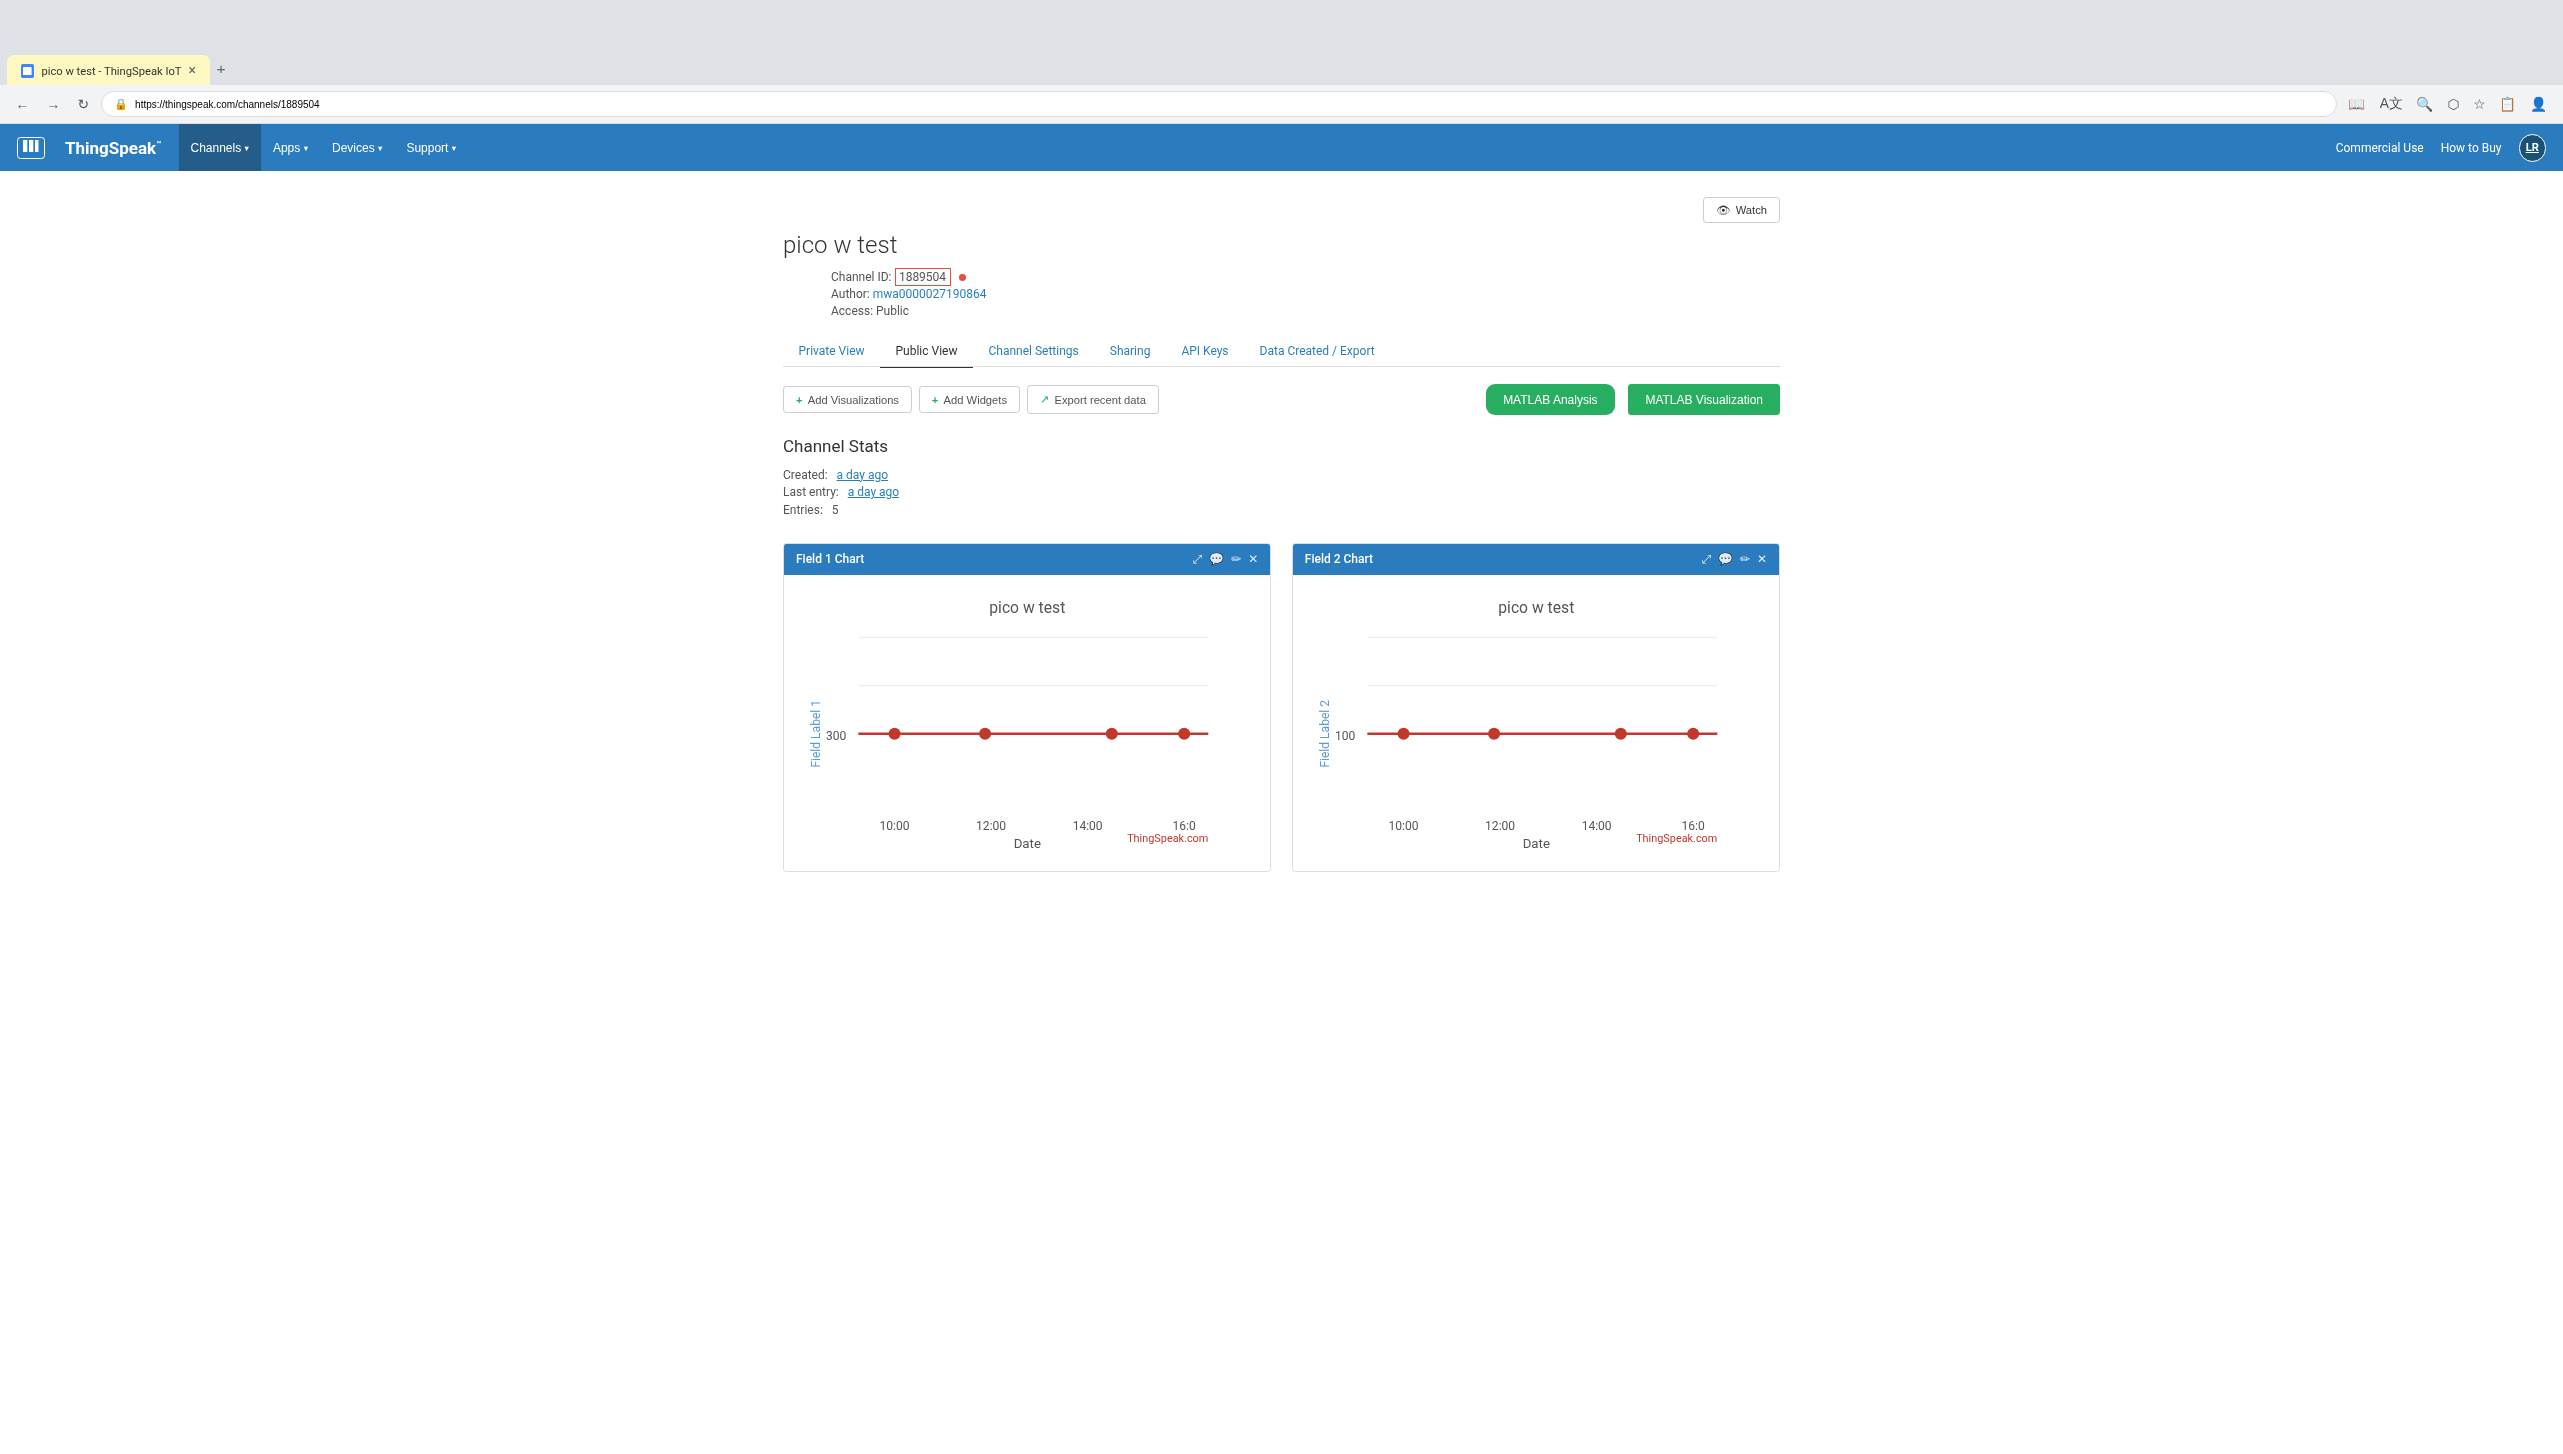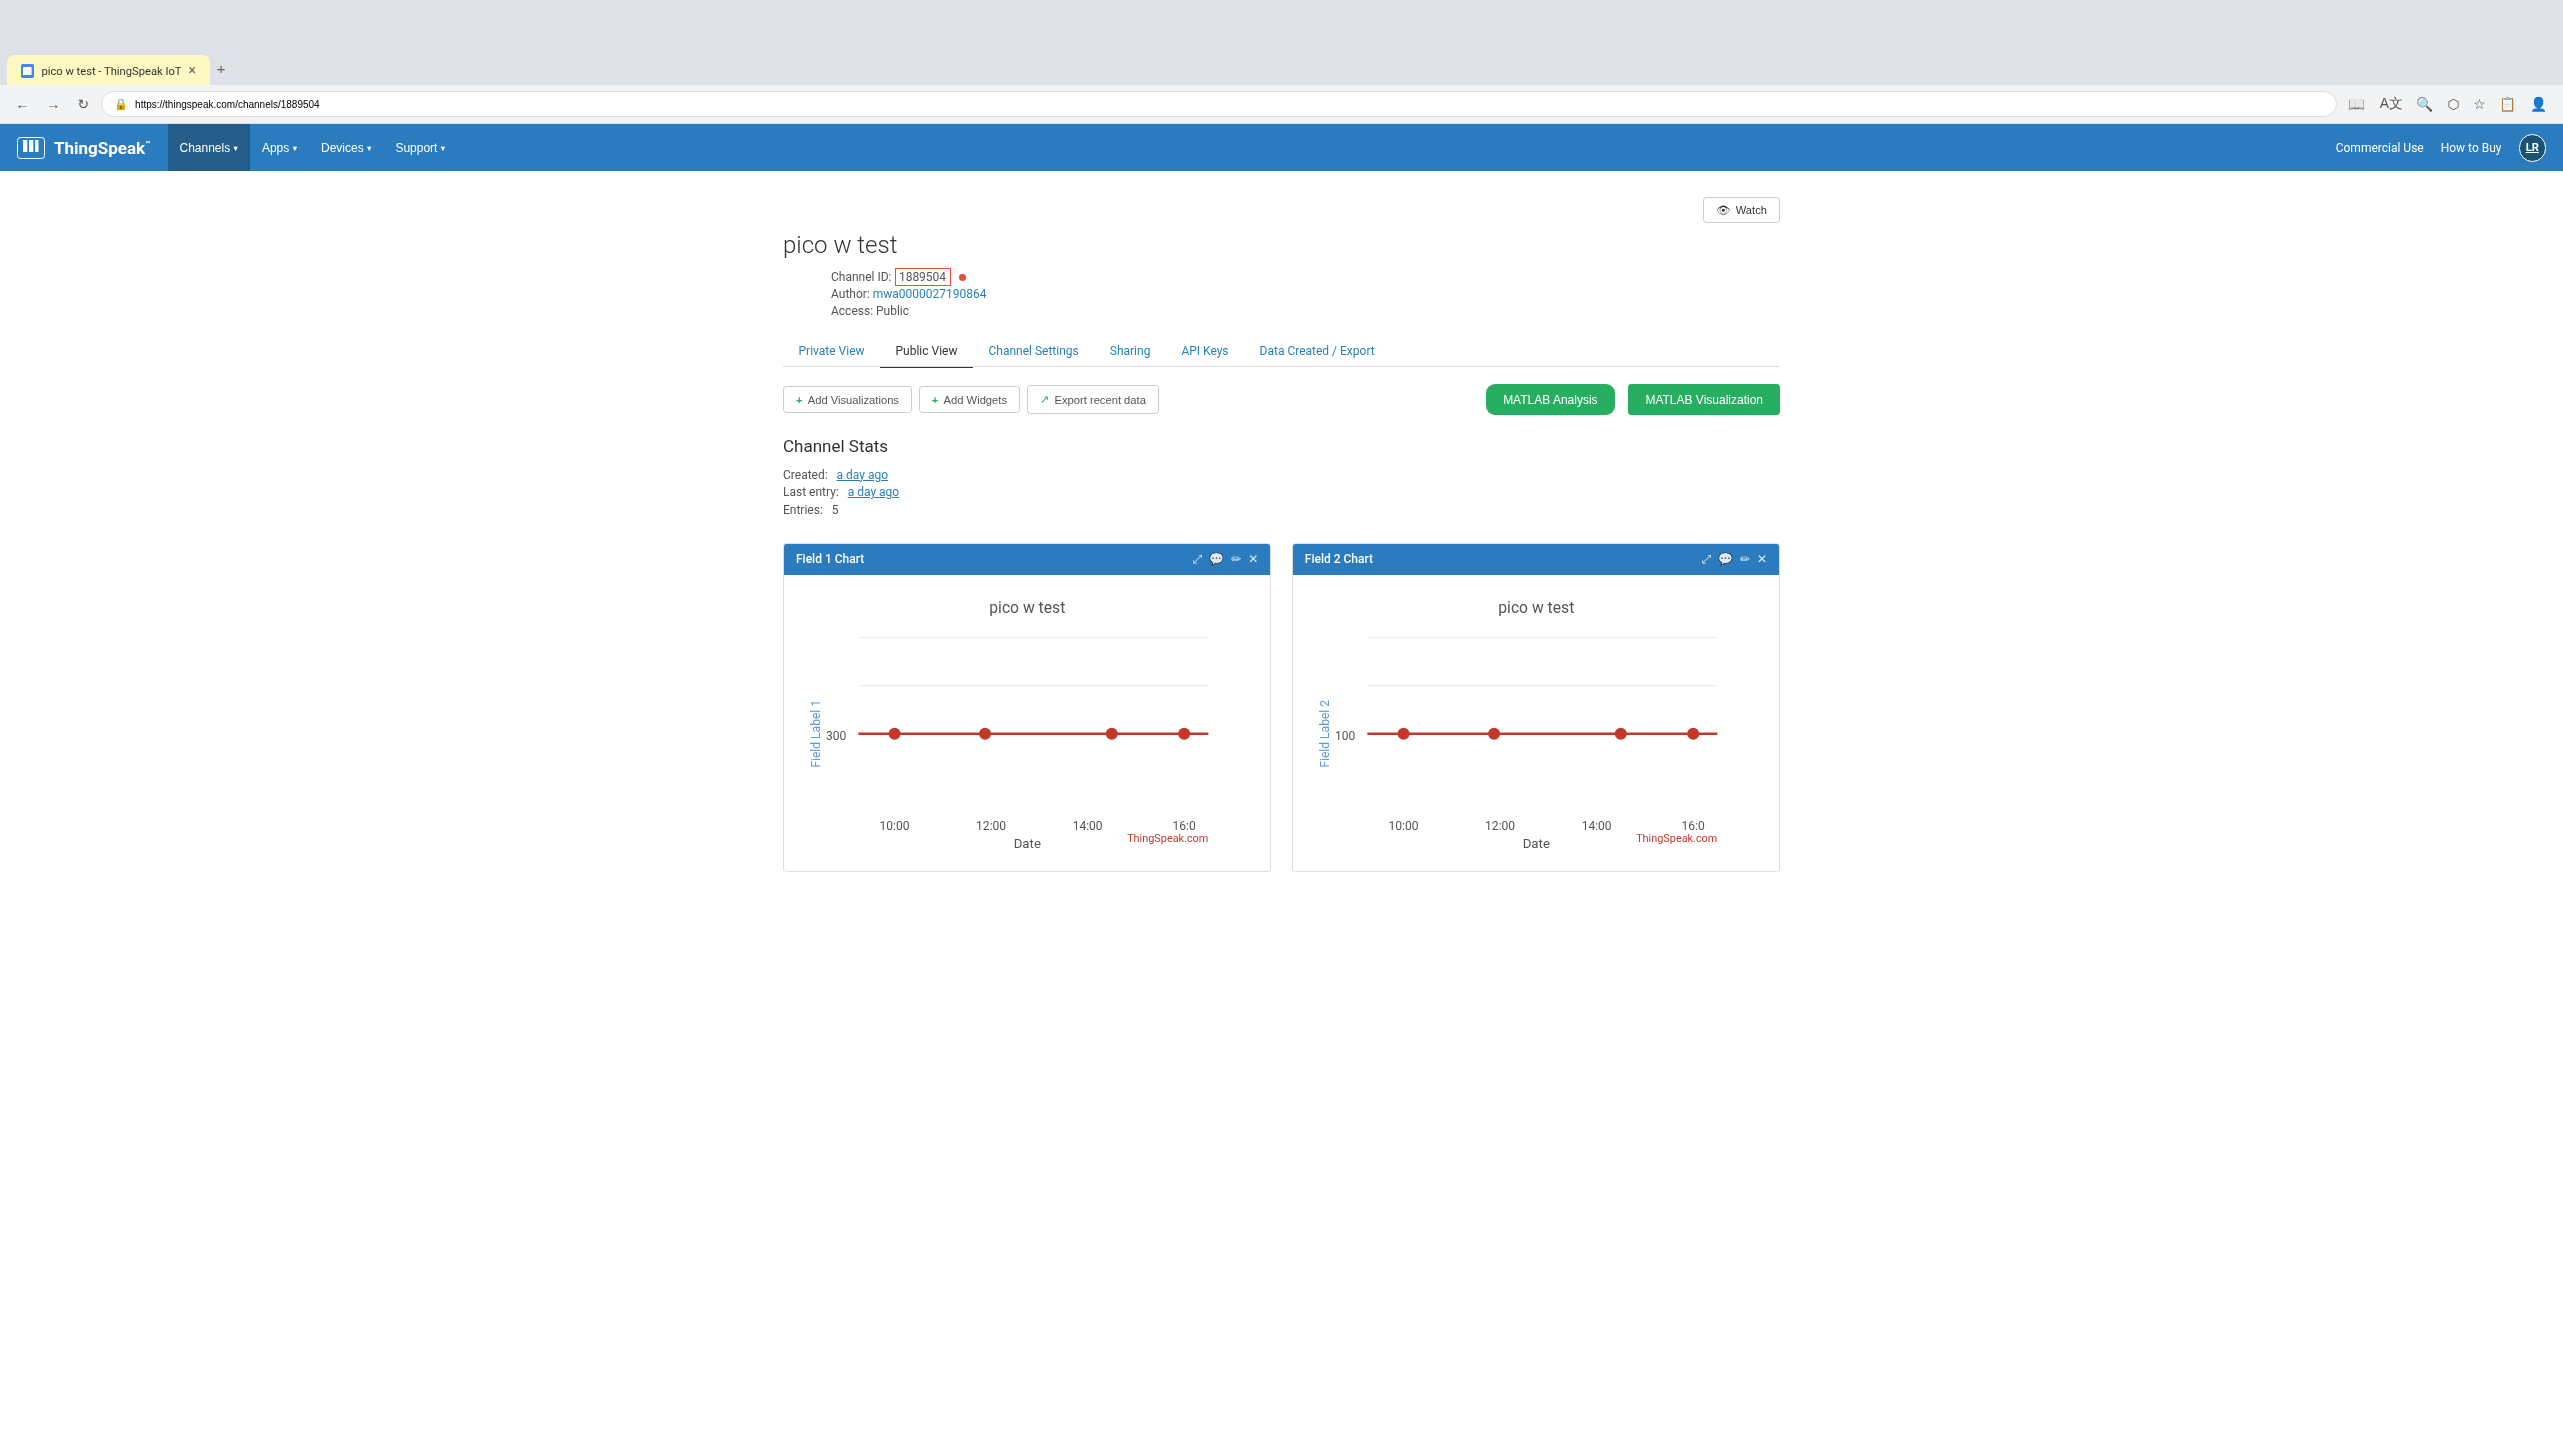--- a/index.html
+++ b/index.html
@@ -14,21 +14,21 @@
     .new-tab-btn { background: none; border: none; cursor: pointer; padding: 6.9px; font-size: 15.5px; color: #666; }
     .browser-toolbar { display: flex; align-items: center; padding: 5.2px 10.3px; gap: 6.9px; background: #f1f3f4; }
     .nav-btn { background: none; border: none; cursor: pointer; padding: 5.2px; font-size: 13.8px; color: #555; border-radius: 50%; }
     .address-bar { flex: 1; display: flex; align-items: center; background: #fff; border: 0.9px solid #ddd; border-radius: 17px; padding: 5.2px 12px; gap: 6.9px; font-size: 11.2px; }
     .address-bar input { border: none; outline: none; flex: 1; font-size: 10px; }
     .toolbar-icons { display: flex; align-items: center; gap: 3.4px; }
     .toolbar-icon { padding: 5.2px; cursor: pointer; color: #555; border-radius: 50%; background: none; border: none; font-size: 13.8px; }
 
     
     .main-nav { background: #2b7bbf; display: flex; align-items: center; padding: 0 17px; height: 47px; }
-    .logo-area { display: flex; align-items: center; gap: 9px; margin-right: 17px; }
+    .logo-area { display: flex; align-items: center; gap: 20px; margin-right: 17px; }
     .logo-box { background: #2b7bbf; border: 1.7px solid #fff; border-radius: 3.4px; padding: 2.6px 5.2px; color: #fff; font-size: 11.2px; font-weight: bold; }
     .logo-text { color: #fff; font-size: 17px; font-weight: bold; }
     .logo-tm { font-size: 8.6px; vertical-align: super; }
     .nav-items { display: flex; align-items: stretch; height: 100%; }
     .nav-item { display: flex; align-items: center; padding: 0 12px; color: #fff; cursor: pointer; font-size: 12px; gap: 3.4px; text-decoration: none; border: none; background: none; }
     .nav-item.active { background: #245d8a; }
     .nav-right { margin-left: auto; display: flex; align-items: center; gap: 17px; }
     .nav-right-link { color: #fff; text-decoration: none; font-size: 12px; cursor: pointer; }
     .user-avatar { width: 27.5px; height: 27.5px; border-radius: 50%; background: #1a5276; color: #fff; display: flex; align-items: center; justify-content: center; font-size: 11.2px; font-weight: bold; border: 1.7px solid #fff; cursor: pointer; text-decoration: underline; }
 

